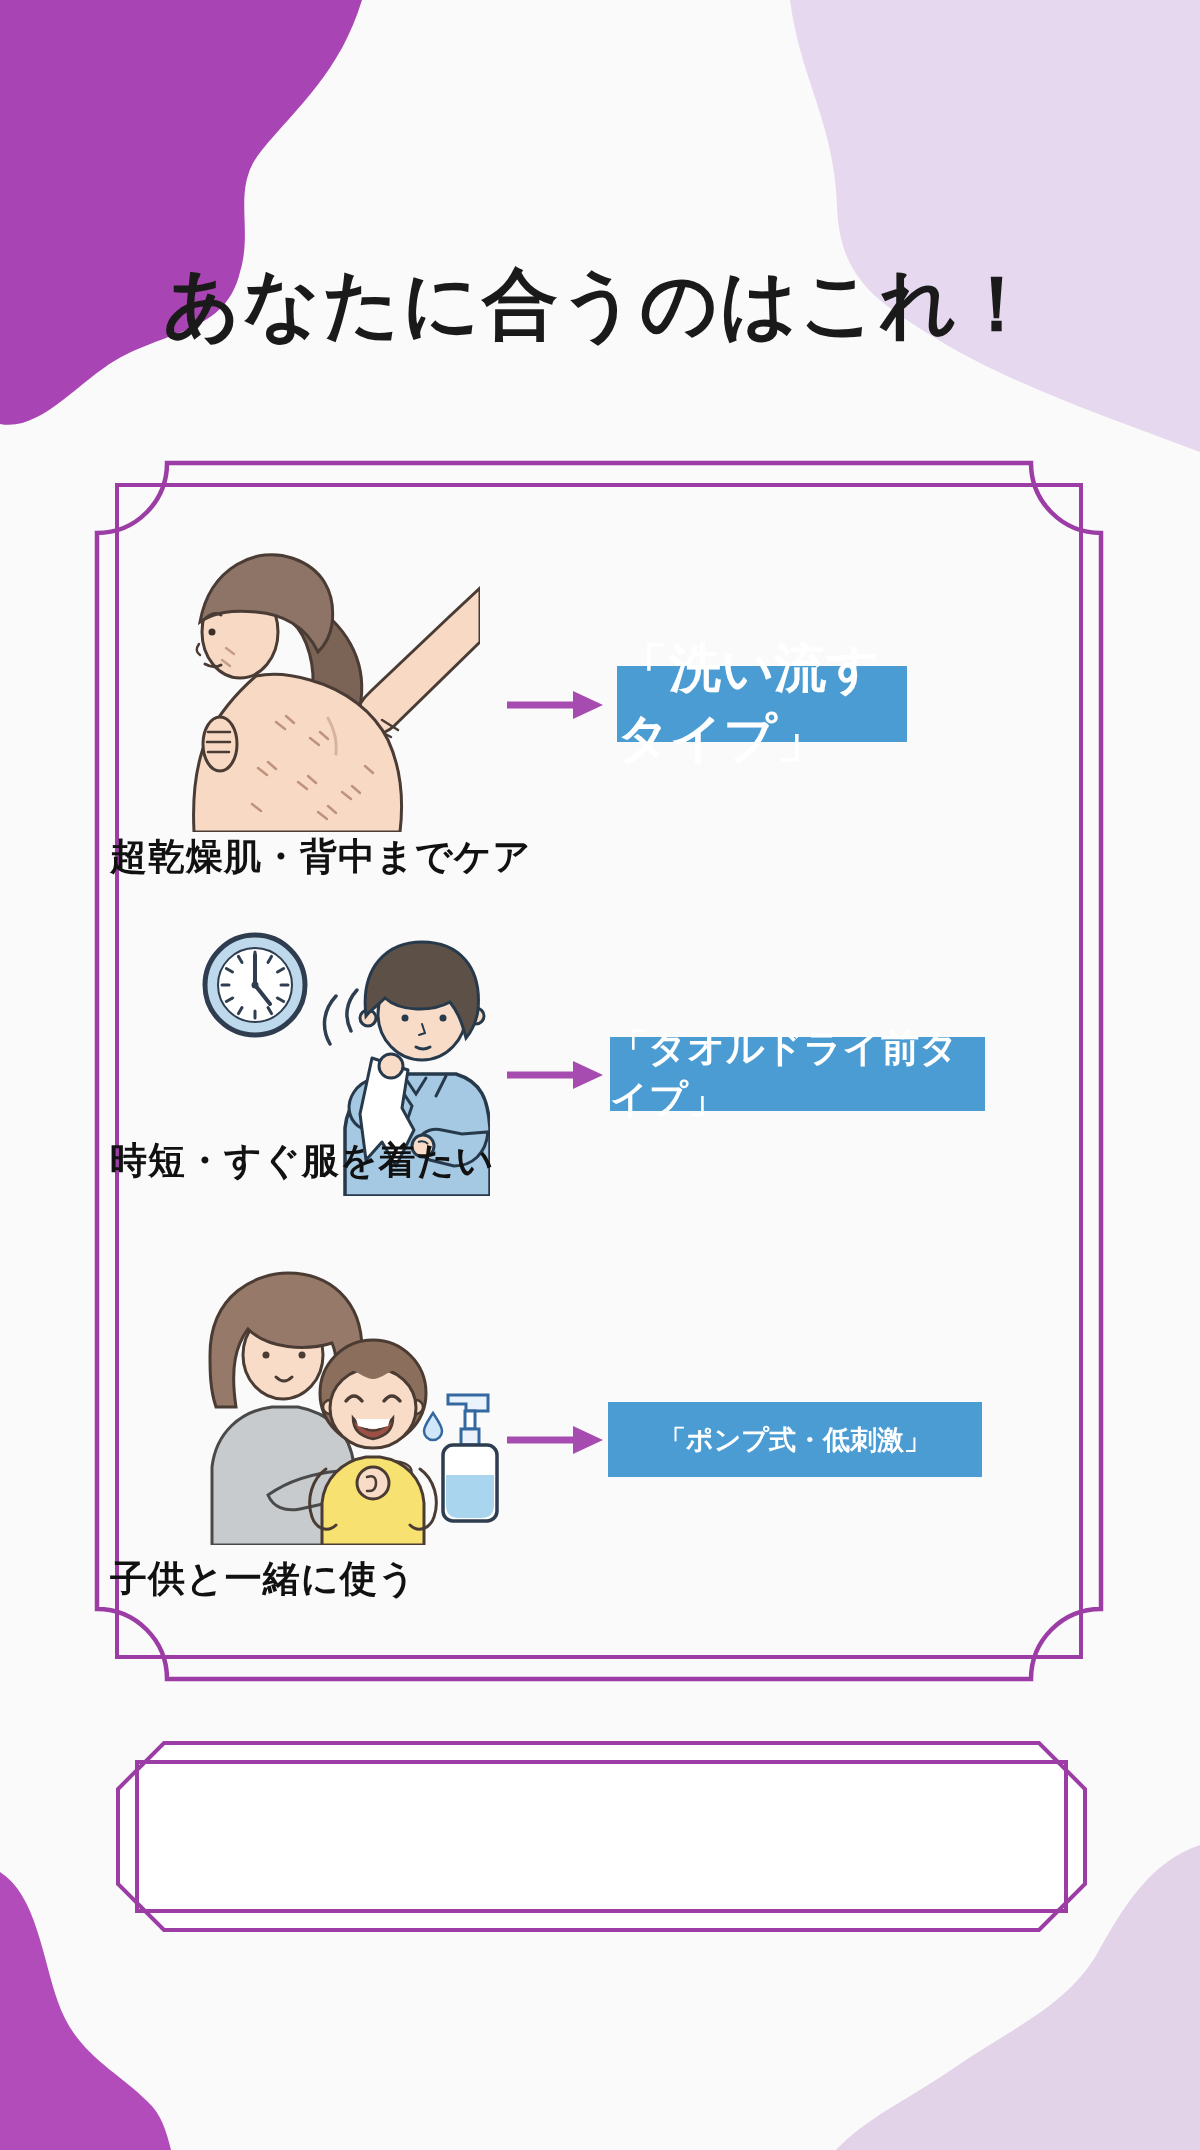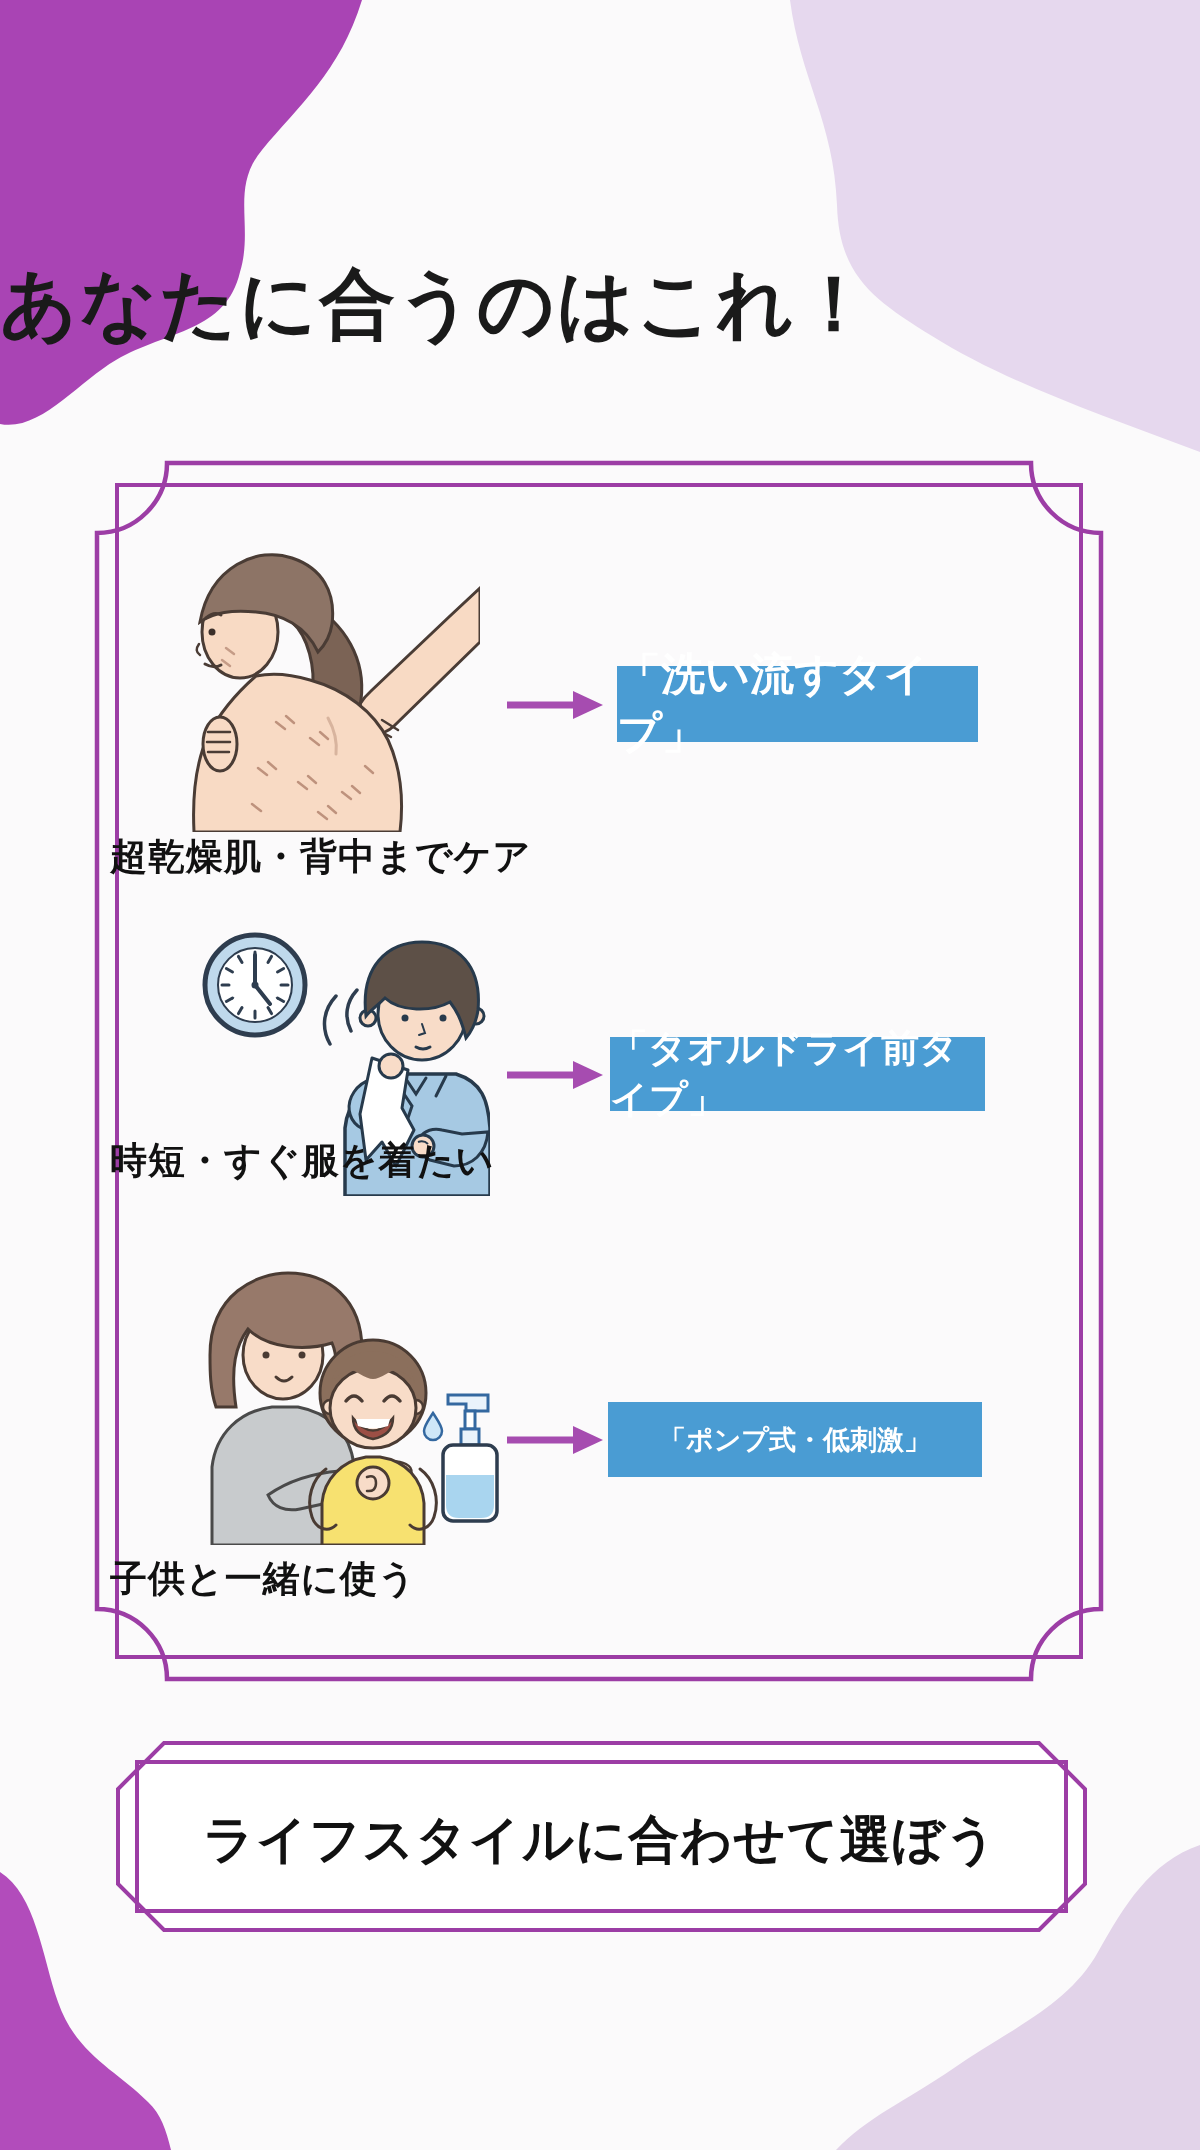--- a/index.html
+++ b/index.html
@@ -1,19 +1,19 @@
 <!DOCTYPE html>
 <html><head>
 <meta charset="utf-8">
 <style>
   html,body{margin:0;padding:0;}
   body{background:#ddd;font-family:"DejaVu Sans","Liberation Sans",sans-serif;}
   .stage{position:relative;width:1200px;height:2150px;margin:0 auto;background:#FBFAFB;overflow:hidden;}
   .abs{position:absolute;}
-  .title{left:0;top:266px;width:1200px;font-size:76px;font-weight:900;color:#1a1a1a;letter-spacing:2px;line-height:1;}
+  .title{left:0;top:266px;width:1200px;text-align:center;font-size:76px;font-weight:900;color:#1a1a1a;letter-spacing:2px;line-height:1;}
   .caption{width:460px;left:110px;font-size:37px;font-weight:800;color:#111;letter-spacing:1px;}
   .type-label{background:#4A9CD3;color:#fff;font-weight:800;display:flex;align-items:center;justify-content:center;letter-spacing:0;}
   .banner-text{left:118px;top:1806px;width:965px;text-align:center;font-size:51px;font-weight:900;color:#111;letter-spacing:1px;}
   svg{display:block;}
 </style>
 </head>
 <body>
 
 <div class="stage">
 
@@ -63,21 +63,21 @@
         <path d="M158,282 l9,7 M168,276 l8,7"></path>
         <path d="M205,236 l8,7"></path>
       </g>
       <path d="M168,188 q10,18 8,36" stroke="#D8B49E" stroke-width="3" fill="none" stroke-linecap="round"></path>
     </svg>
   </div>
   <svg class="abs" style="left:505px;top:687px;" width="100" height="36" viewBox="0 0 100 36">
     <line x1="2" y1="18" x2="72" y2="18" stroke="#A64CB0" stroke-width="7"></line>
     <polygon points="68,4 98,18 68,32" fill="#A64CB0"></polygon>
   </svg>
-  <div class="abs type-label" style="left:617px;top:666px;width:361px;height:76px;font-size:44px;">「洗い流すタイプ」</div>
+  <div class="abs type-label" style="left:617px;top:666px;width:290px;height:76px;font-size:52px;">「洗い流すタイプ」</div>
   <div class="abs caption" style="top:832px;">超乾燥肌・背中までケア</div>
 
   <div class="abs" style="left:160px;top:900px;">
     <svg width="330" height="296" viewBox="0 0 330 296">
 
       <circle cx="95" cy="85" r="50" fill="#BFD9EC" stroke="#2E3D4F" stroke-width="5"></circle>
       <circle cx="95" cy="85" r="37" fill="#FFFFFF" stroke="#2E3D4F" stroke-width="2"></circle>
       <g stroke="#2E3D4F" stroke-width="3" stroke-linecap="round">
         <line x1="95" y1="52" x2="95" y2="59"></line>
           <line x1="111.5" y1="56.4" x2="108" y2="62.5"></line>
@@ -171,15 +171,14 @@
     <line x1="2" y1="18" x2="72" y2="18" stroke="#A64CB0" stroke-width="7"></line>
     <polygon points="68,4 98,18 68,32" fill="#A64CB0"></polygon>
   </svg>
   <div class="abs type-label" style="left:608px;top:1402px;width:374px;height:75px;font-size:27px;">「ポンプ式・低刺激」</div>
   <div class="abs caption" style="top:1542px;margin-top:12px;">子供と一緒に使う</div>
 
   <svg class="abs" style="left:110px;top:1735px;" width="985" height="205" viewBox="0 0 985 205">
     <path d="M 54,8 H 929 L 975,54 V 149 L 929,195 H 54 L 8,149 V 54 Z" fill="#FFFFFF" stroke="#9C3DA5" stroke-width="4"></path>
     <rect x="27" y="27" width="929" height="149" fill="none" stroke="#9C3DA5" stroke-width="4"></rect>
   </svg>
-  <div class="abs banner-text">ライフスタイルに合わせて選ぼう</div>
 
 </div>
 
 </body></html>

